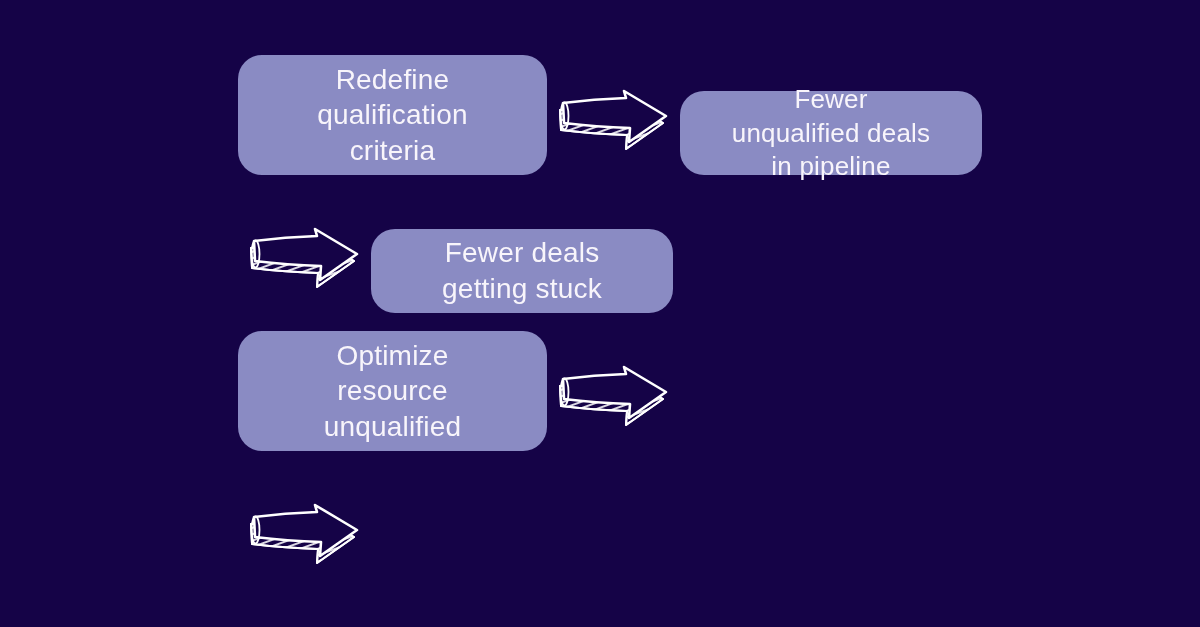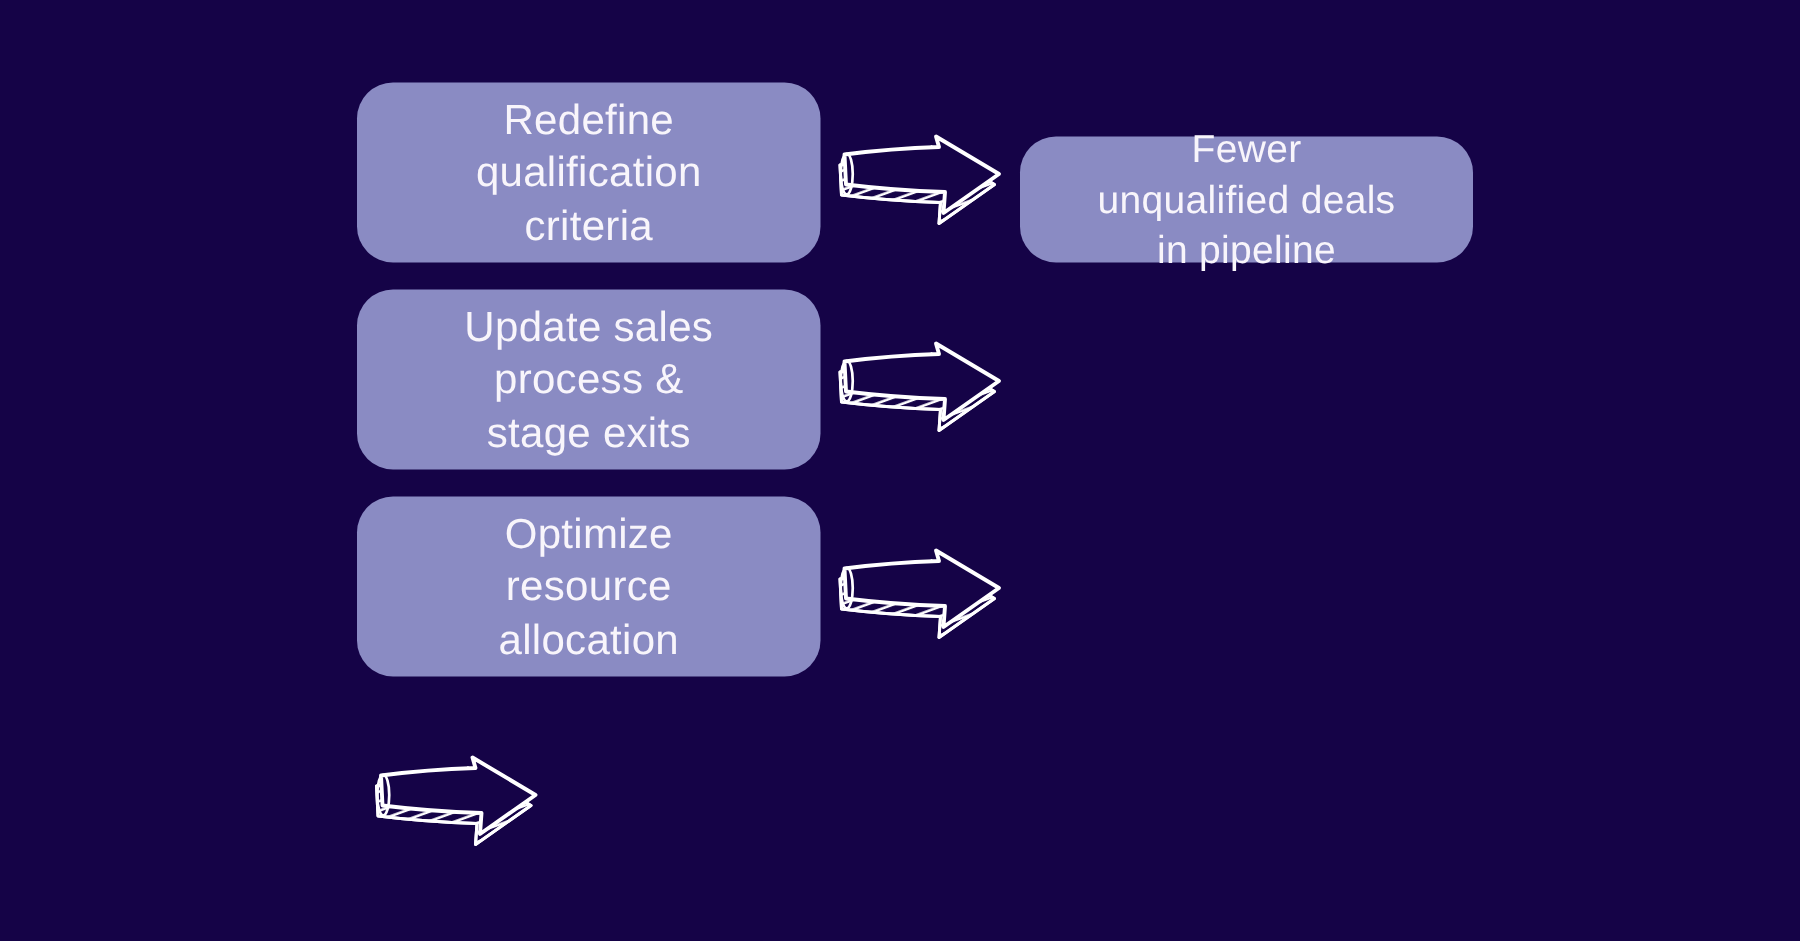--- a/index.html
+++ b/index.html
@@ -95,37 +95,36 @@
         </svg>
     </div>
     <div class="box box-result size-sm">
       <span class="box-text">Fewer
 unqualified deals
 in pipeline</span>
     </div>
   </div>
 
   <div class="row">
-    <div class="box box-action">
-      <span class="box-text">Update sales
-process &amp;
-stage exits</span>
-    </div>
     <div class="arrow-cell">
       <svg class="arrow" viewBox="0 0 112 62">
           <use href="#sketch-arrow"></use>
         </svg>
+    </div>
+    <div class="box box-result">
+      <span class="box-text">Fewer deals
+getting stuck</span>
     </div>
   </div>
 
   <div class="row">
     <div class="box box-action">
       <span class="box-text">Optimize
 resource
-allocation</span>
+unqualified</span>
     </div>
     <div class="arrow-cell">
       <svg class="arrow" viewBox="0 0 112 62">
           <use href="#sketch-arrow"></use>
         </svg>
     </div>
   </div>
 
   <div class="row">
     <div class="arrow-cell">

